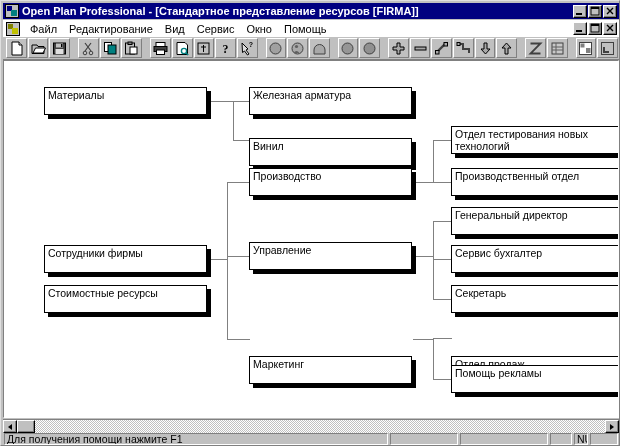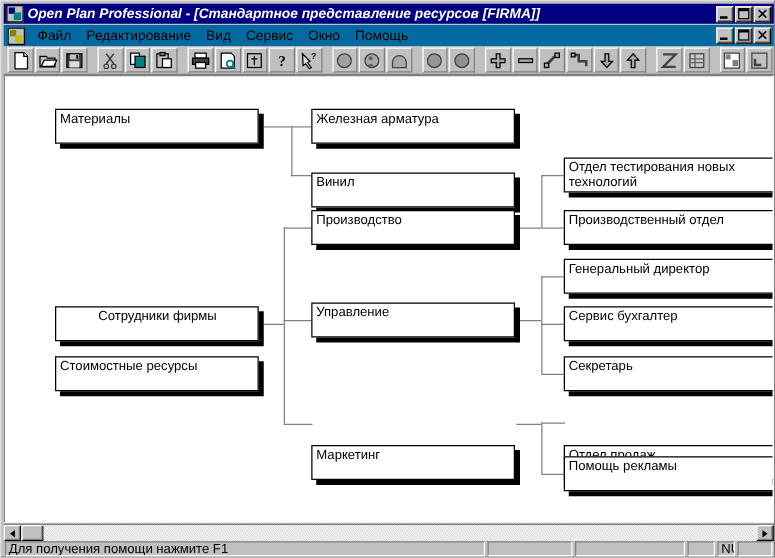--- a/index.html
+++ b/index.html
@@ -9,38 +9,38 @@
     font-size:11px;color:#000;
     -webkit-font-smoothing:none;
   }
   .app{position:relative;width:620px;height:446px;background:#c0c0c0;
        border-left:1px solid #dfdfdf;border-top:1px solid #dfdfdf;
        border-right:1px solid #808080;border-bottom:1px solid #808080;
        box-sizing:border-box;}
 
   
   .titlebar{position:absolute;left:2px;top:2px;width:616px;height:16px;
-    background:#000080;display:flex;align-items:center;font-style:italic;}
+    background:#000080;display:flex;align-items:center;}
   .title-icon{width:14px;height:14px;margin:0 3px 0 2px;position:relative;
     background:#c0c0c0;border:1px solid #000;box-sizing:border-box;flex:0 0 auto;}
   .title-icon:before{content:"";position:absolute;left:1px;top:1px;width:5px;height:5px;background:#000080;}
   .title-icon:after{content:"";position:absolute;right:1px;bottom:1px;width:6px;height:6px;background:#008080;}
   .title-text{color:#fff;font-weight:bold;font-size:11px;white-space:nowrap;flex:1 1 auto;
     overflow:hidden;text-overflow:clip;letter-spacing:0px;}
   .wbtns{display:flex;gap:1px;margin-right:2px;flex:0 0 auto;}
   .wbtn{width:14px;height:13px;background:#c0c0c0;
     border-top:1px solid #fff;border-left:1px solid #fff;
     border-right:1px solid #000;border-bottom:1px solid #000;
     box-shadow:inset -1px -1px 0 #808080;
     font-size:8px;line-height:11px;text-align:center;font-family:"Liberation Sans",sans-serif;
     color:#000;box-sizing:border-box;overflow:hidden;position:relative;}
 
   
   .menubar{position:absolute;left:2px;top:19px;width:616px;height:17px;
-    background:#0369a1;display:flex;align-items:center;}
+    background:#ffffff;display:flex;align-items:center;}
   .mdi-icon{width:14px;height:14px;margin:0 4px 0 3px;background:#c0c0c0;border:1px solid #000;
     position:relative;box-sizing:border-box;flex:0 0 auto;}
   .mdi-icon:before{content:"";position:absolute;left:1px;top:1px;width:5px;height:5px;background:#808000;}
   .mdi-icon:after{content:"";position:absolute;right:1px;bottom:1px;width:6px;height:6px;background:#c0c000;}
   .menuitem{padding:1px 6px;font-size:11px;white-space:nowrap;cursor:default;}
   .menu-spacer{flex:1 1 auto;}
 
   
   .toolbar{position:absolute;left:2px;top:36px;width:616px;height:23px;background:#c0c0c0;
     display:flex;align-items:center;padding-left:3px;box-sizing:border-box;
@@ -367,21 +367,21 @@
       <div class="ln h" style="left:425px;top:318px;width:19px;"></div>
 
       <div class="ln h" style="left:613px;top:79px;width:4px;"></div>
       <div class="ln h" style="left:613px;top:121px;width:4px;"></div>
       <div class="ln h" style="left:613px;top:277px;width:4px;"></div>
       <div class="ln h" style="left:613px;top:318px;width:4px;"></div>
 
       <div class="node" style="left:36px;top:26px;width:163px;height:28px;">
         <div class="lbl">Материалы</div>
       </div>
-      <div class="node" style="left:36px;top:184px;width:163px;height:28px;text-align:center;">
+      <div class="node" style="left:36px;top:184px;width:163px;height:28px;">
         <div class="lbl">Сотрудники фирмы</div>
       </div>
       <div class="node" style="left:36px;top:224px;width:163px;height:28px;">
         <div class="lbl">Стоимостные ресурсы</div>
       </div>
 
       <div class="node" style="left:241px;top:26px;width:163px;height:28px;">
         <div class="lbl">Железная арматура</div>
       </div>
       <div class="node" style="left:241px;top:65px;width:163px;height:28px;margin-top:12px;">

